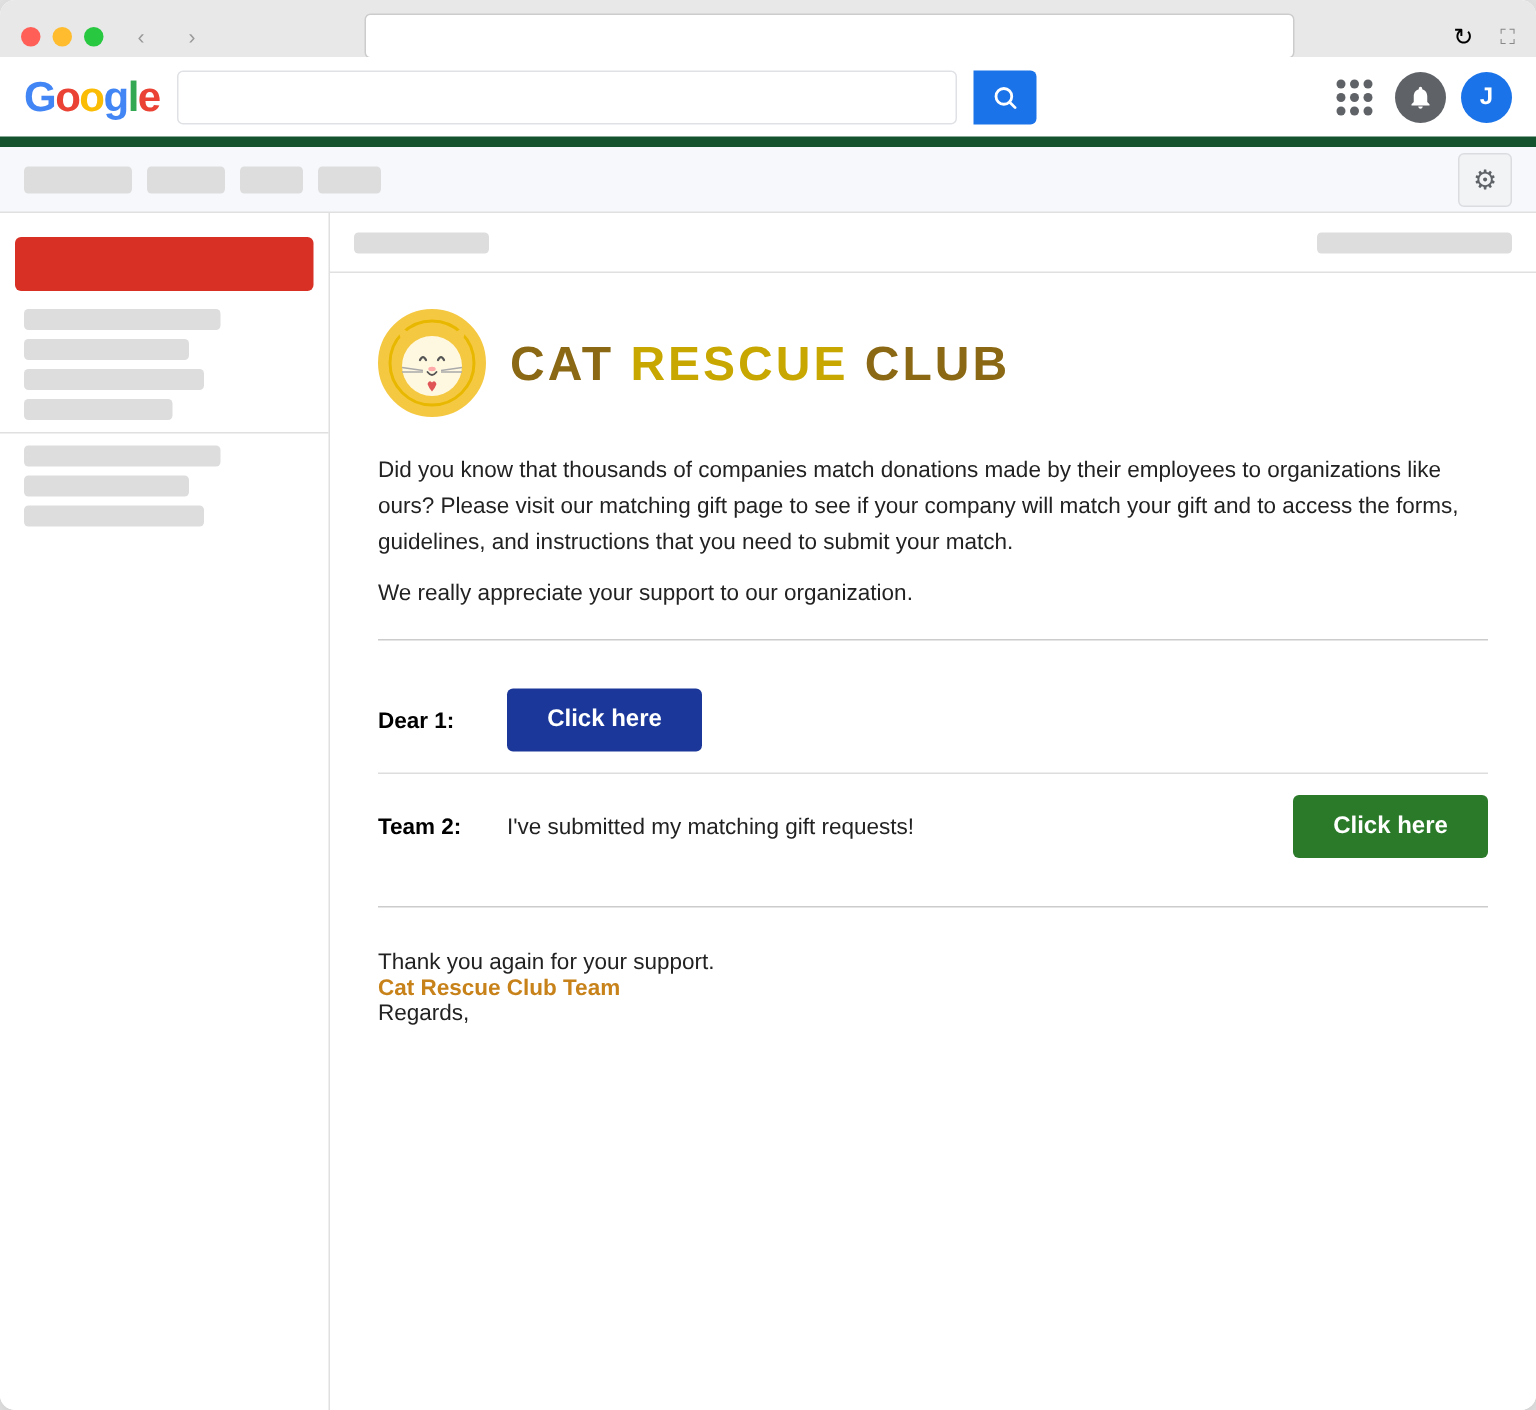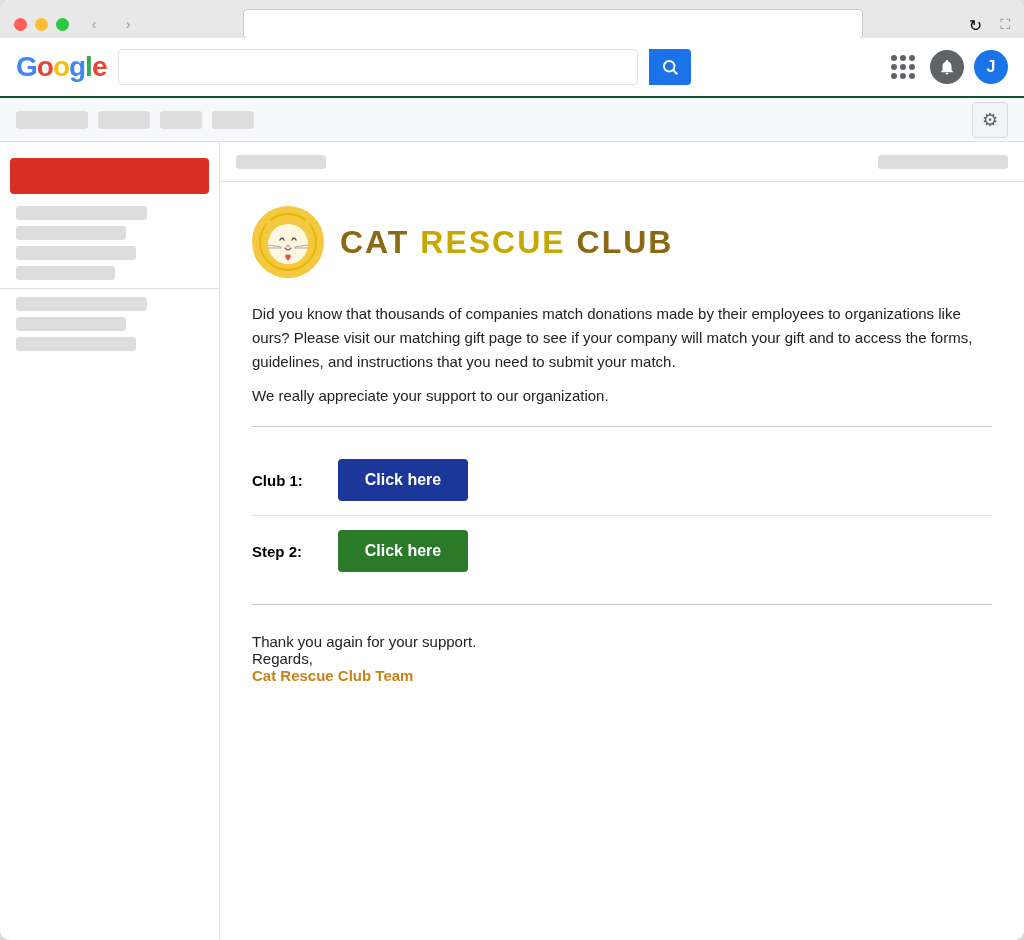--- a/index.html
+++ b/index.html
@@ -49,21 +49,21 @@
       align-items: center;
       padding: 0 8px;
     }
     
     .google-header {
       background: #fff;
       padding: 8px 16px;
       display: flex;
       align-items: center;
       gap: 12px;
-      border-bottom: 2px solid #14532d;
+      border-bottom: 7px solid #14532d;
       height: 60px;
     }
     .google-logo {
       font-size: 28px;
       font-weight: bold;
       letter-spacing: -1px;
     }
     .g-blue { color: #4285F4; }
     .g-red { color: #EA4335; }
     .g-yellow { color: #FBBC05; }
@@ -400,32 +400,33 @@
         </div>
 
         <div class="email-body">
           <p>Did you know that thousands of companies match donations made by their employees to organizations like ours? Please visit our matching gift page to see if your company will match your gift and to access the forms, guidelines, and instructions that you need to submit your match.</p>
           <p>We really appreciate your support to our organization.</p>
         </div>
 
         <hr class="email-divider">
 
         <div class="step-row">
-          <span class="step-label">Club 1:</span>
+          <span class="step-label">Dear 1:</span>
           <button class="step-btn-blue">Click here</button>
         </div>
 
         <div class="step-row">
-          <span class="step-label">Step 2:</span>
+          <span class="step-label">Team 2:</span>
+          <span class="step-desc">I've submitted my matching gift requests!</span>
           <button class="step-btn-green">Click here</button>
         </div>
 
         <hr class="email-divider">
 
         <div class="email-footer">
           <p>Thank you again for your support.</p>
+          <p><span class="team-link">Cat Rescue Club Team</span></p>
           <p>Regards,</p>
-          <p><span class="team-link">Cat Rescue Club Team</span></p>
         </div>
       </div>
     </div>
   </div>
 </div>
 
 </body></html>

